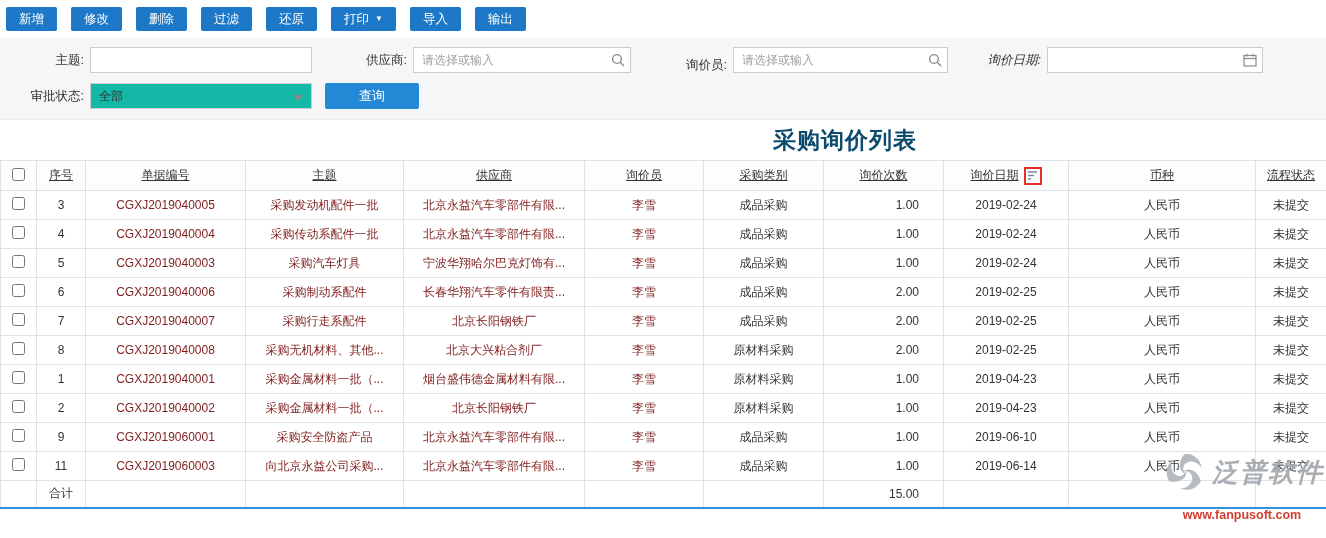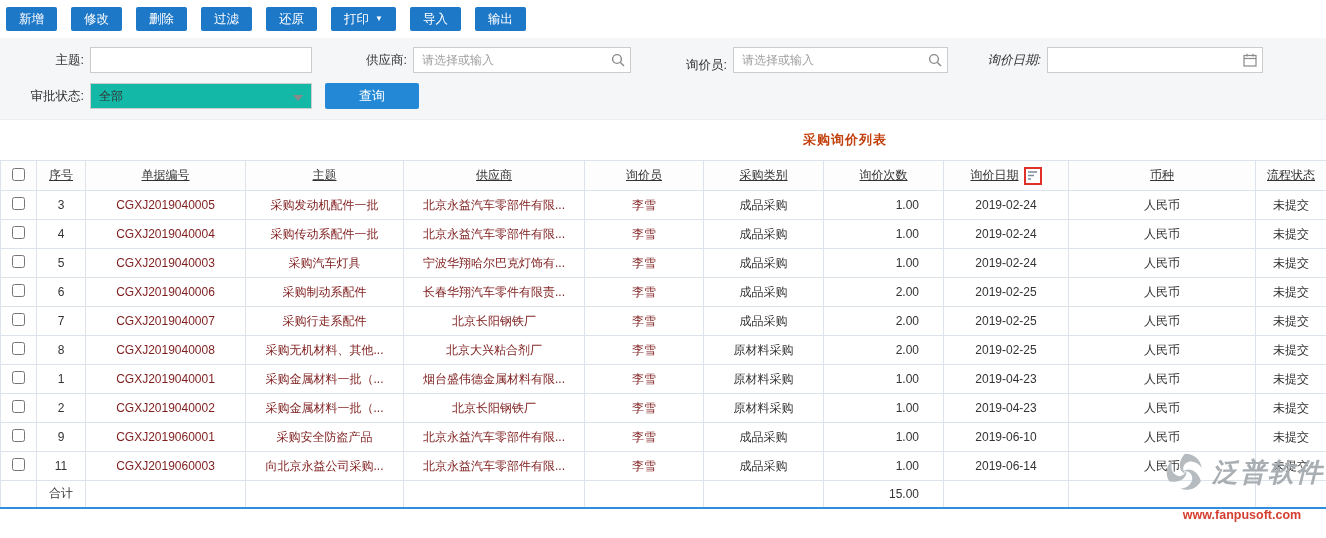--- a/index.html
+++ b/index.html
@@ -26,21 +26,21 @@
   .input-icon { position:absolute; right:6px; top:6px; cursor:pointer; line-height:0; }
   .selectbox { width:222px; height:26px; border:1px solid #ccc; background:#14b8a6; display:flex; align-items:center;
     padding:0 8px; position:relative; cursor:pointer; }
   .selectbox .sel-caret { position:absolute; right:8px; top:11px; width:0; height:0;
     border-left:5px solid transparent; border-right:5px solid transparent; border-top:6px solid #8a8a8a; }
   .qbtn { margin-left:13px; width:94px; height:26px; background:#2389d6; color:#fff; border:none; border-radius:2px;
     font-size:13px; font-family:inherit; cursor:pointer; }
 
   
   .title-bar { height:40px; display:flex; align-items:center; justify-content:center; background:#fff; }
-  .page-title { font-size:13px; font-weight:bold; color:#c2410c; transform:translateX(182px); letter-spacing:1px; }
+  .page-title { font-size:23px; font-weight:bold; color:#0c4a6e; transform:translateX(182px); letter-spacing:1px; }
 
   
   table { width:1326px; border-collapse:collapse; table-layout:fixed; border-top:1px solid #2e8ddd; background:#fff; }
   th, td { border:1px solid #dde3ea; font-size:12px; text-align:center; white-space:nowrap;
     overflow:hidden; text-overflow:ellipsis; padding:0 4px; }
   thead th { height:30px; color:#333; font-weight:normal; background:#fdfdfd;text-decoration:underline; }
   tbody td { height:29px; color:#333; }
   tfoot td { height:27px; border-bottom:2px solid #2e8ddd; background:#fff; }
   .lnk { color:#7f1d1d; cursor:pointer; }
   .num { text-align:right; padding-right:24px; }

